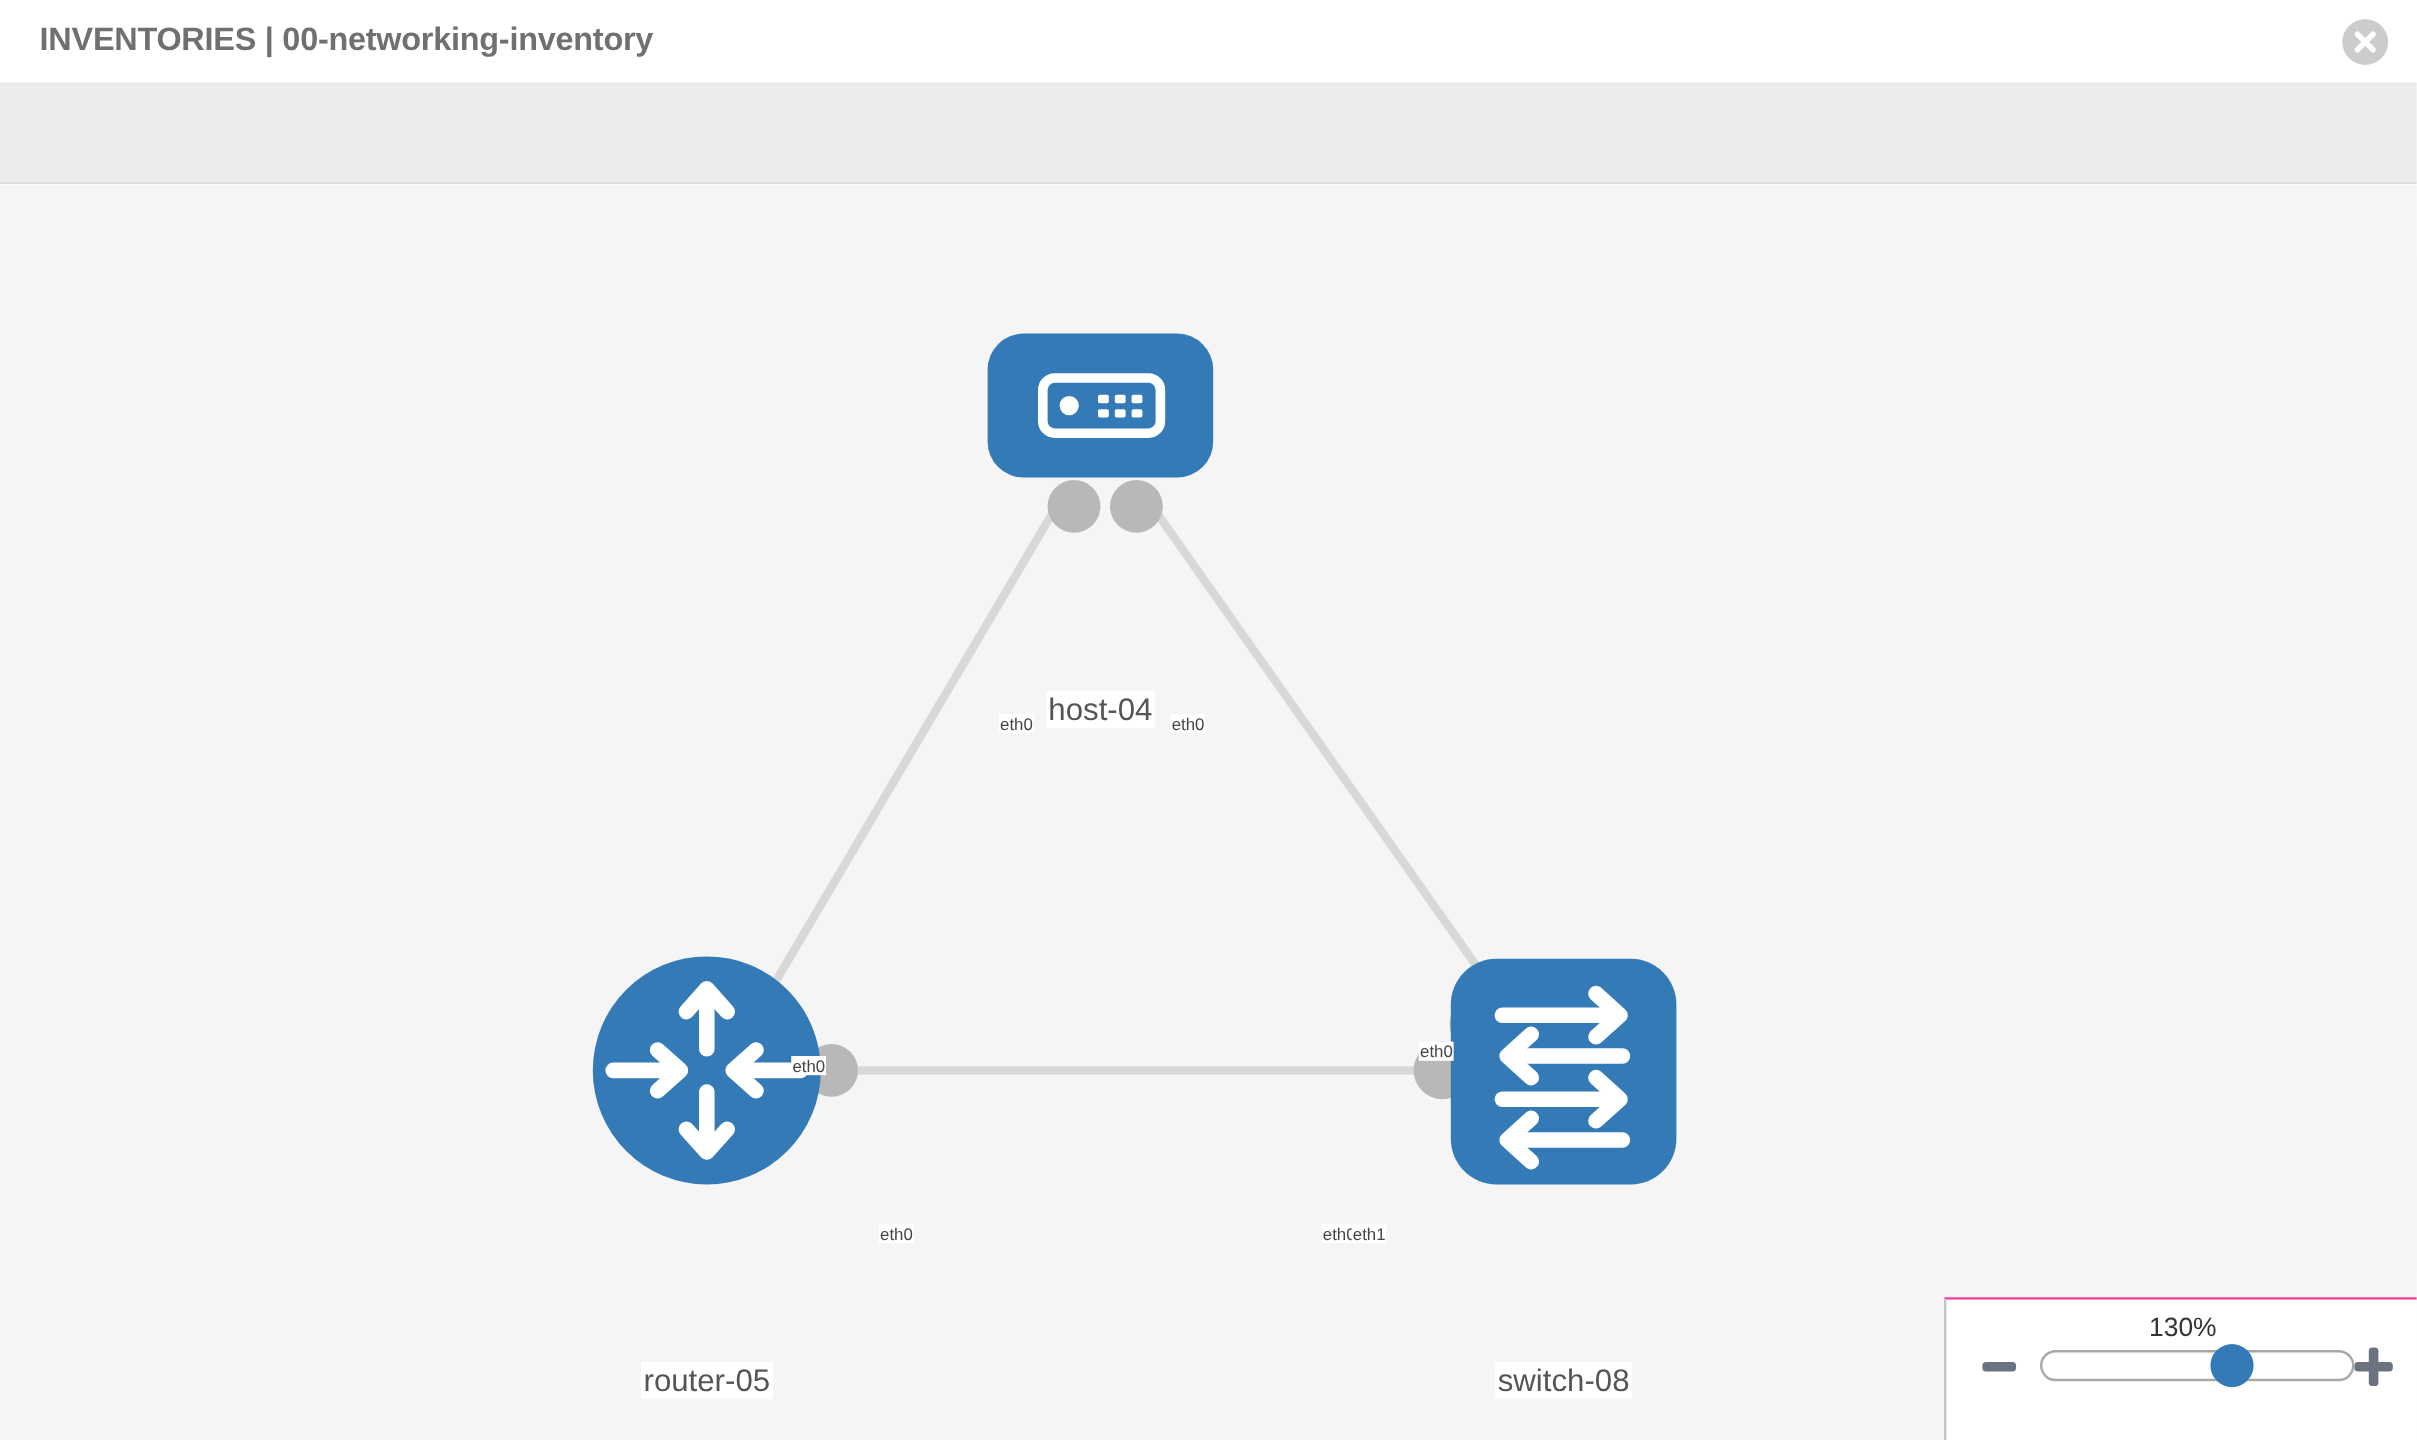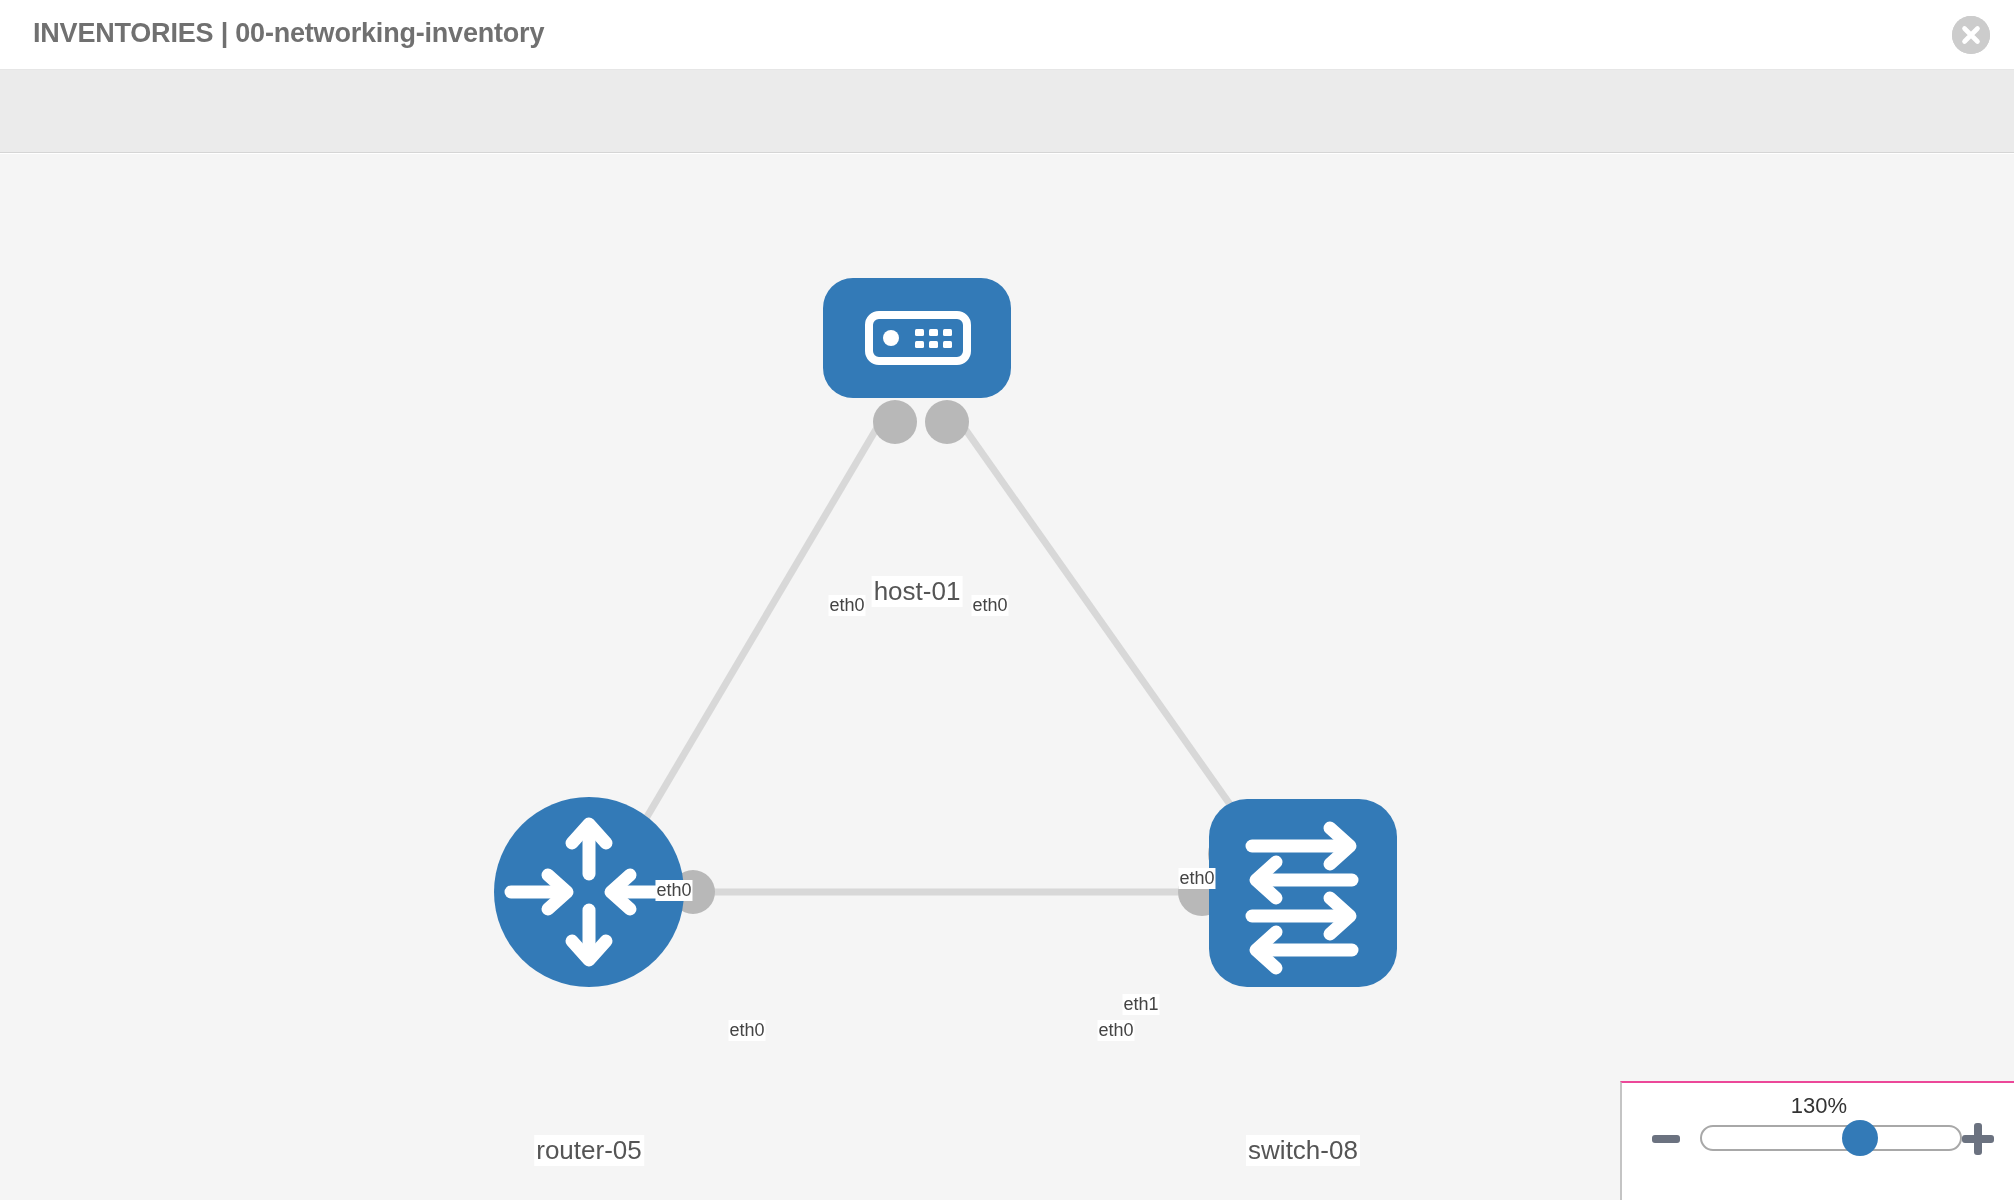--- a/index.html
+++ b/index.html
@@ -85,21 +85,21 @@
   .node-label {
     position: absolute;
     font-size: 26px; color: #555555;
     background: #ffffff;
     white-space: nowrap;
     padding: 0 2px;
     transform: translateX(-50%);
   }
   .iface-label {
     position: absolute;
-    font-size: 18px; color: #444444;
+    font-size: 14px; color: #444444;
     background: #ffffff;
     white-space: nowrap;
     padding: 0 1px;
     transform: translateX(-50%);
   }
 
   
   .zoom-panel {
     position: absolute; left: 1620px; top: 1081px;
     width: 394px; height: 119px;
@@ -253,23 +253,23 @@
         </g>
       </g>
     </svg>
 
     <div class="iface-label" style="left:847px; top:441px;">eth0</div>
     <div class="iface-label" style="left:990px; top:441px;">eth0</div>
     <div class="iface-label" style="left:674px; top:726px;">eth0</div>
     <div class="iface-label" style="left:1197px; top:714px;">eth0</div>
     <div class="iface-label" style="left:747px; top:866px;">eth0</div>
     <div class="iface-label" style="left:1116px; top:866px;">eth0</div>
-    <div class="iface-label" style="left:1141px; top:840px;">eth1</div>
-
-    <div class="node-label" style="left:917px; top:422px;">host-01</div>
+    <div class="iface-label" style="left:1141px; top:866px;">eth1</div>
+
+    <div class="node-label" style="left:917px; top:422px;">host-04</div>
     <div class="node-label" style="left:589px; top:981px;">router-05</div>
     <div class="node-label" style="left:1303px; top:981px;">switch-08</div>
   </div>
 
   <div class="zoom-panel">
     <div class="zoom-value">130%</div>
     <div class="zoom-minus"></div>
     <div class="zoom-track"></div>
     <div class="zoom-thumb" id="zoom-thumb" style="left: 220.38px;"></div>
     <div class="zoom-plus"></div>

